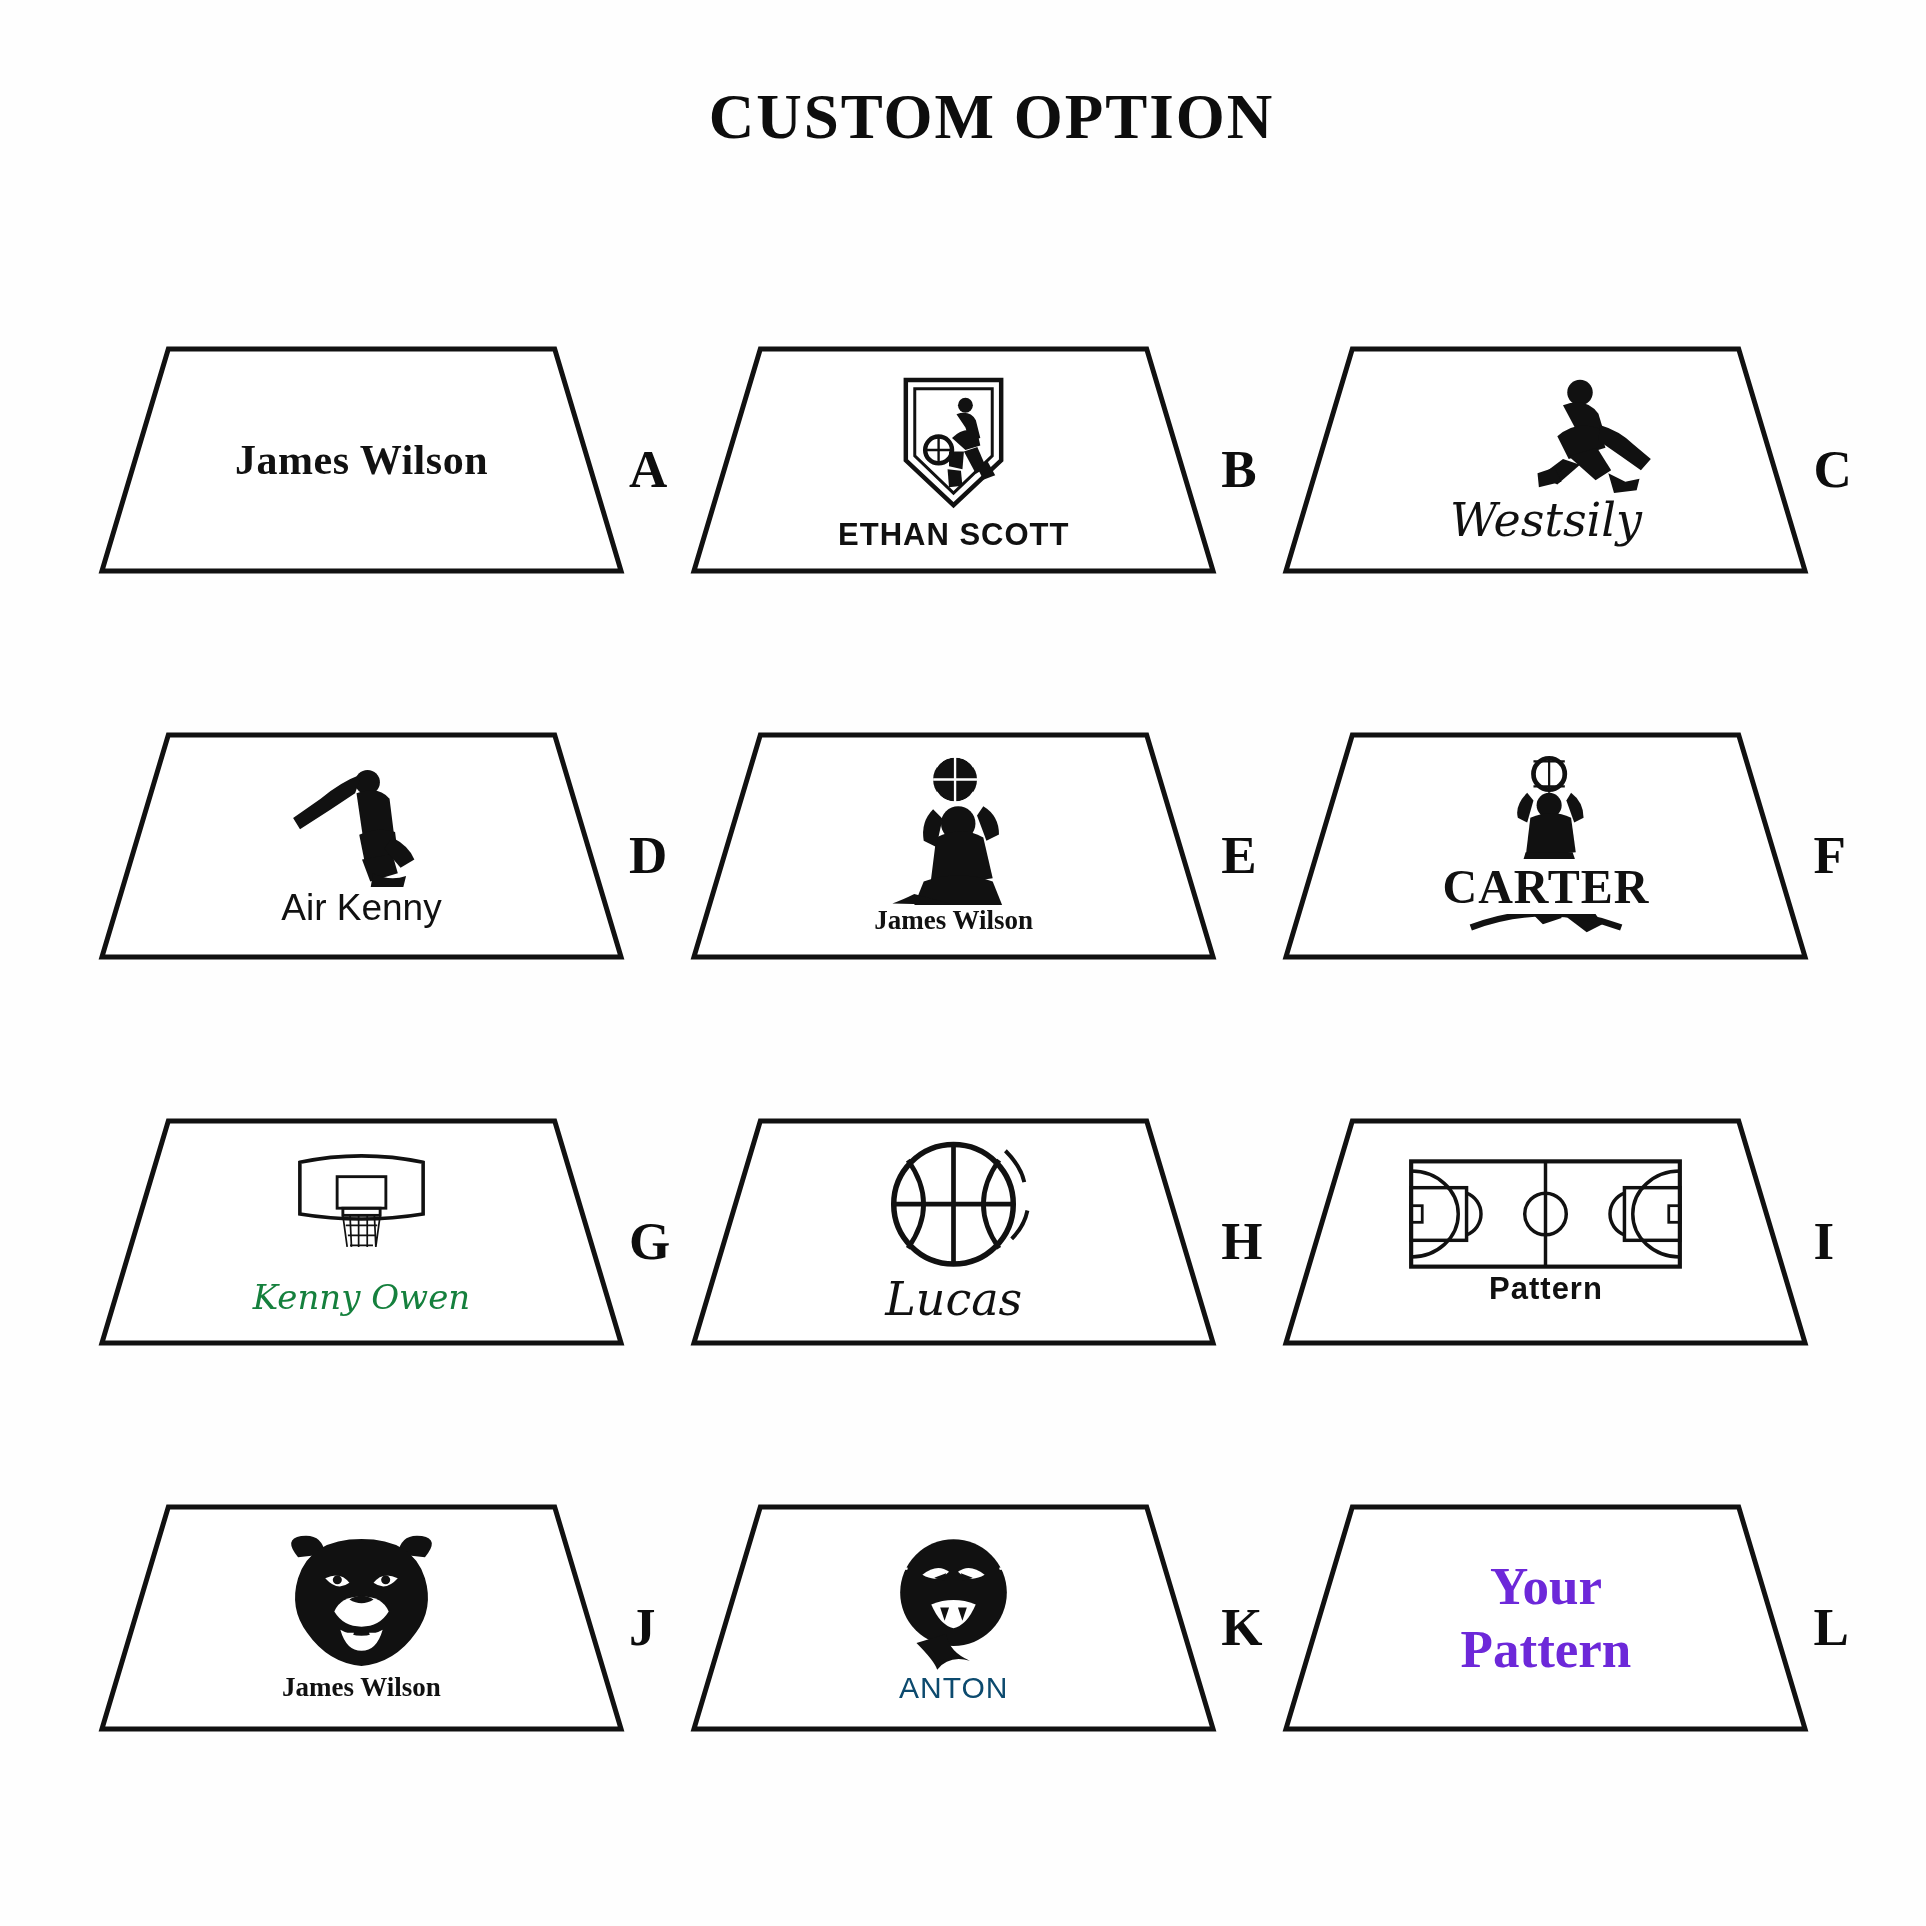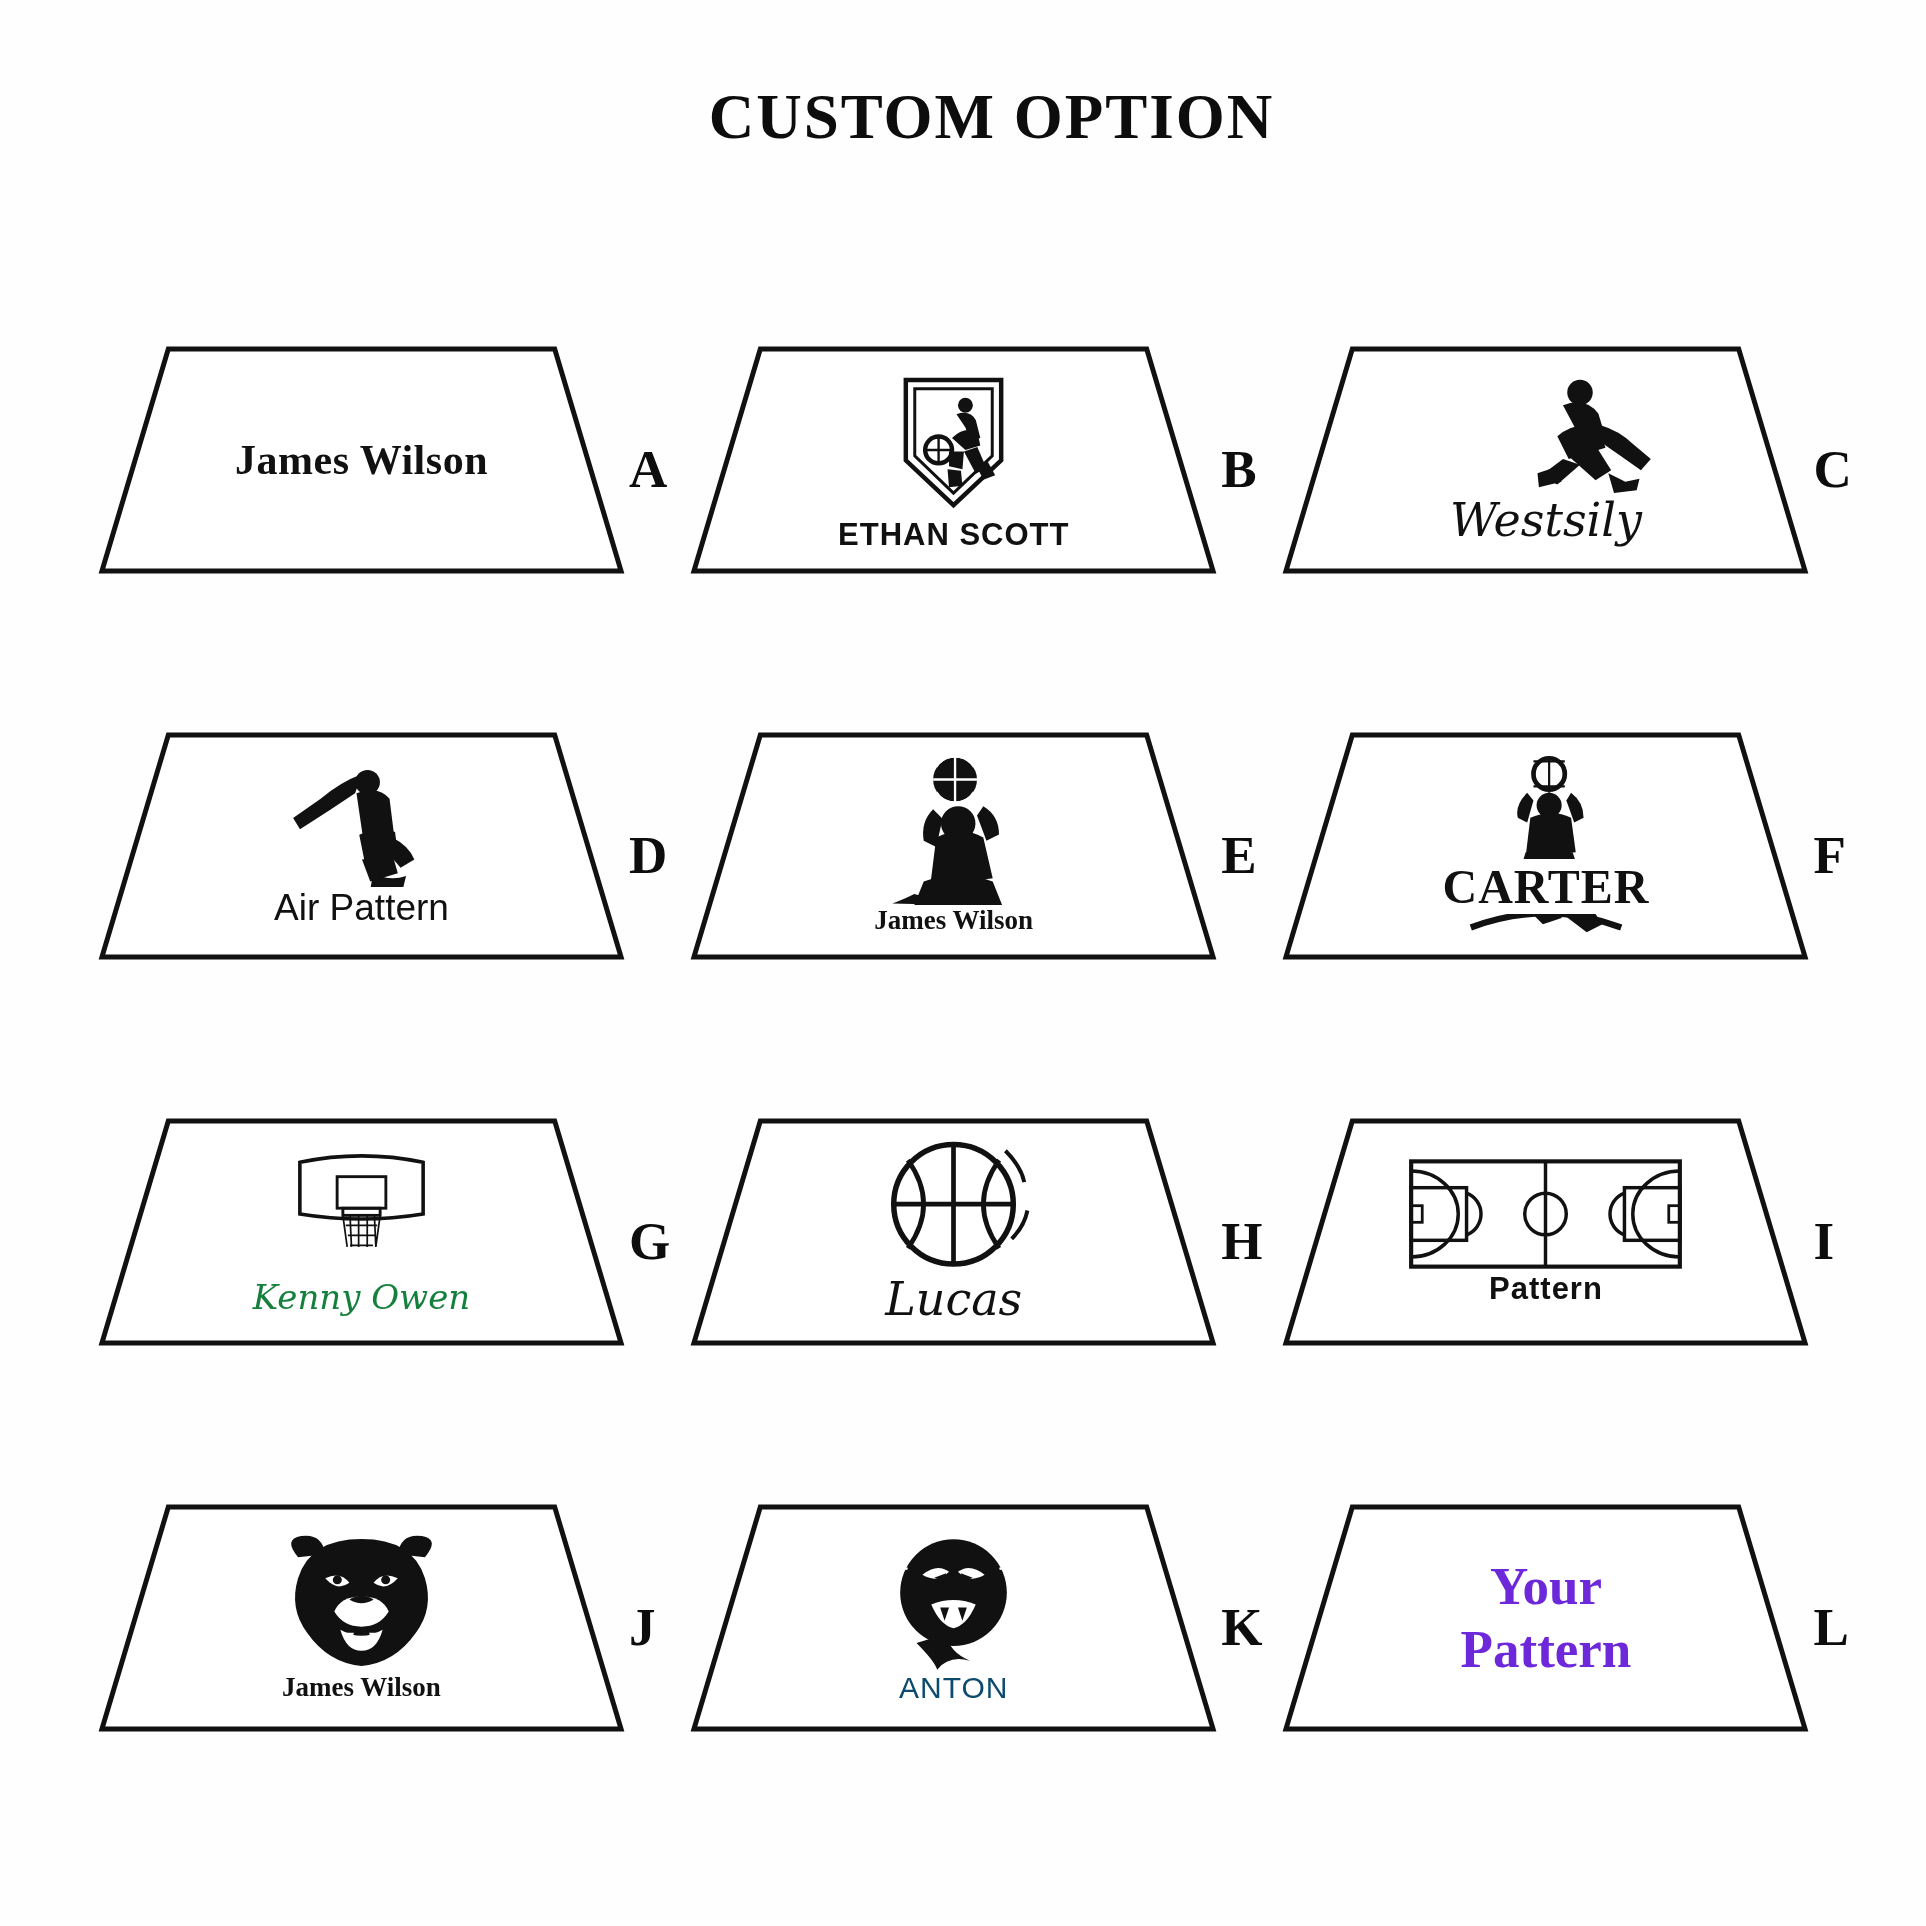--- a/index.html
+++ b/index.html
@@ -235,21 +235,21 @@
               <g fill="#111">
                 <circle cx="74" cy="14" r="9"></circle>
                 <path d="M66 22 q16 -6 24 4 l3 24 -22 6 z"></path>
                 <path d="M70 8 q-16 6 -30 18 l-20 14 5 8 22 -14 18 -12 z"></path>
                 <path d="M68 52 q14 -6 26 -2 l2 16 -24 6 z"></path>
                 <path d="M70 70 l22 -4 4 14 -20 6 z"></path>
                 <path d="M78 80 q12 6 24 2 l-2 8 -24 2 z"></path>
                 <path d="M92 54 q12 6 16 16 l-10 6 -12 -14 z"></path>
               </g>
             </svg>
-            <div class="sans-name">Air Pattern</div>
+            <div class="sans-name">Air Kenny</div>
           </div>
         </div>
       </div>
       <div class="cell-letter">D</div>
     </div>
 
     <div class="cell">
       <div class="tile">
         <svg class="shape" viewBox="0 0 540 240">
           <polygon points="75,8 465,8 532,232 8,232" fill="#ffffff" stroke="#111111" stroke-width="5"></polygon>

